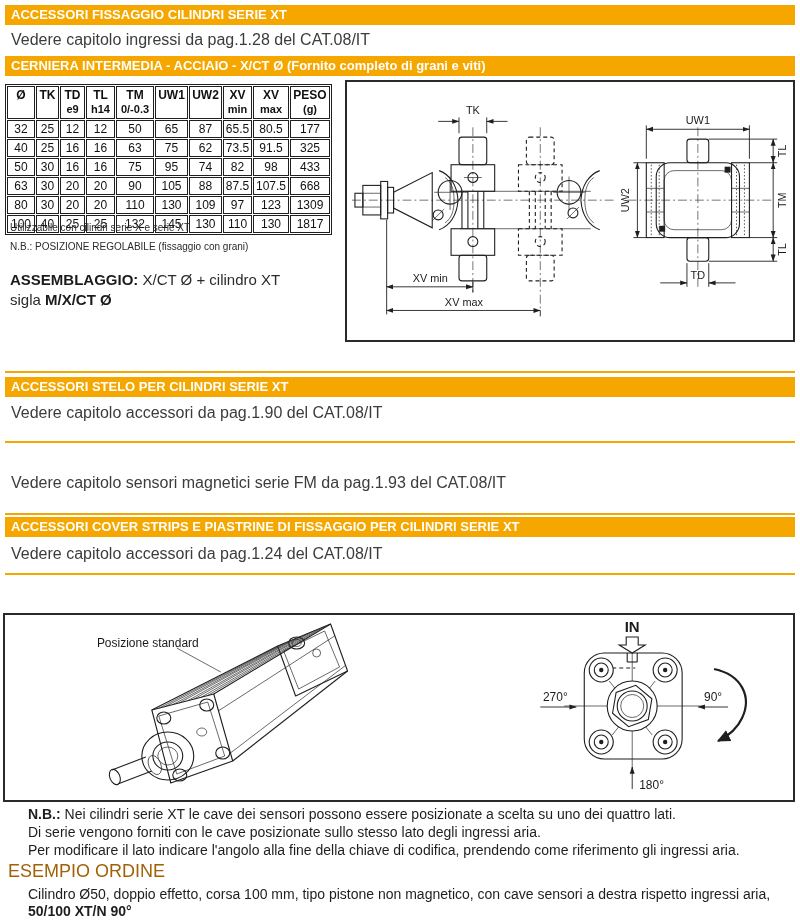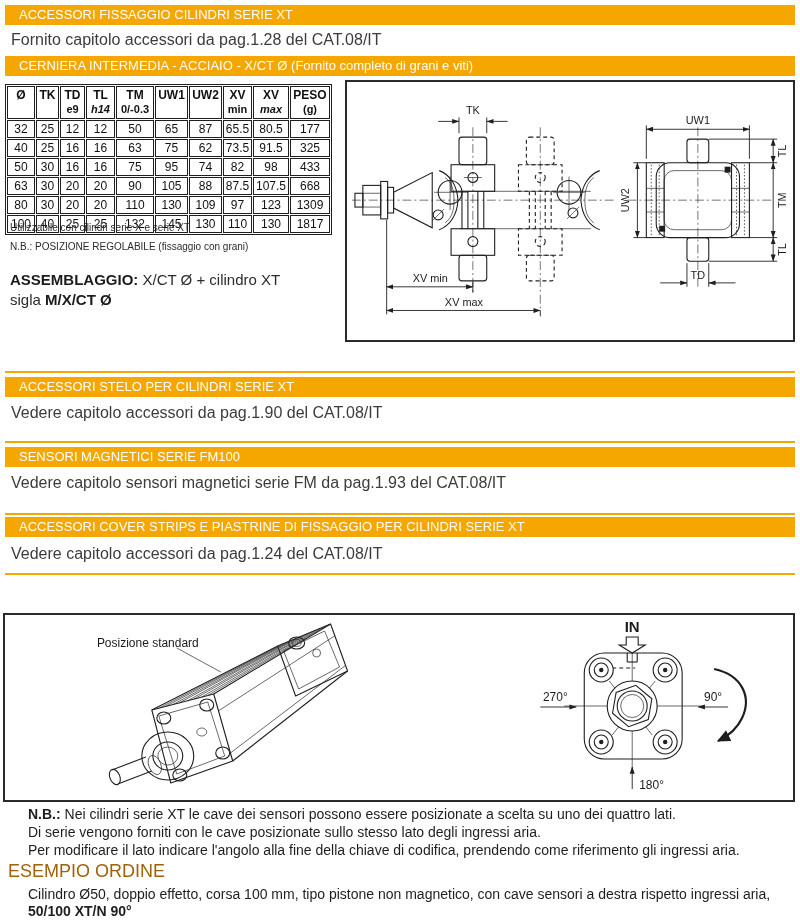--- a/index.html
+++ b/index.html
@@ -1,30 +1,30 @@
 <!DOCTYPE html>
 <html><head>
 <meta charset="utf-8">
 <style>
   html,body{margin:0;padding:0;background:#fff;}
   .page{position:relative;width:800px;height:922px;background:#fff;overflow:hidden;
         font-family:"Liberation Sans",sans-serif;color:#222;}
   .bar{position:absolute;left:5px;width:790px;height:20px;background:#f5a700;
-       color:#fff;font-size:13px;font-weight:normal;line-height:20px;padding-left:14px;
+       color:#fff;font-size:13px;font-weight:bold;line-height:20px;padding-left:6px;
        box-sizing:border-box;white-space:nowrap;}
   .rule{position:absolute;left:5px;width:790px;height:2px;background:#f5a700;}
   .ref{position:absolute;left:11px;font-size:16px;color:#3c3c3c;white-space:nowrap;}
   table.spec{position:absolute;left:5px;top:84px;border-collapse:separate;border-spacing:1px;
        background:#fff;border:1px solid #1f1f1f;table-layout:fixed;}
   table.spec th,table.spec td{border:1px solid #1f1f1f;text-align:center;font-size:12px;
        padding:0 1px;height:16px;color:#111;overflow:hidden;}
   table.spec th{font-weight:bold;vertical-align:top;height:30px;padding-top:1px;}
   .h1,.h2{display:block;line-height:14px;font-size:12px;}
   .h2{font-size:11px;}
-  .h2.it{font-style:italic;}
+  .h2.it{}
   .note{position:absolute;left:10px;font-size:10px;color:#2b2b2b;white-space:nowrap;}
   .note b{color:#1b1b1b;}
   .box{position:absolute;border:2px solid #2a2a2a;background:#fff;box-sizing:border-box;}
   .fnote{position:absolute;left:8px;font-size:14px;color:#1e1e1e;white-space:nowrap;margin-left:20px;}
   .ftitle{position:absolute;left:8px;font-size:18px;font-weight:normal;color:#a16207;}
   .fbold{font-weight:bold;}
   svg text{font-family:"Liberation Sans",sans-serif;fill:#1b1b1b;}
   svg .ln{stroke:#1f1f1f;stroke-width:1.1;fill:none;}
   svg .thin{stroke:#2a2a2a;stroke-width:0.7;fill:none;}
   svg .cl{stroke:#3a3a3a;stroke-width:0.7;fill:none;stroke-dasharray:9 3 2 3;}
@@ -36,21 +36,21 @@
   svg .wf{fill:#fff;stroke:#1f1f1f;stroke-width:1.1;}
 </style>
 </head>
 <body>
 
 <div class="page">
 
   <div class="bar" style="top:5px">
     <span>ACCESSORI FISSAGGIO CILINDRI SERIE XT</span>
   </div>
-  <div class="ref" style="top:31px">Fornito capitolo accessori da pag.1.28 del CAT.08/IT</div>
+  <div class="ref" style="top:31px">Vedere capitolo ingressi da pag.1.28 del CAT.08/IT</div>
 
   <div class="bar" style="top:56px">
     <span>CERNIERA INTERMEDIA - ACCIAIO - X/CT Ø (Fornito completo di grani e viti)</span>
   </div>
 
   <table class="spec">
     <colgroup>
       <col style="width:28px">
         <col style="width:23px">
         <col style="width:25px">
@@ -311,23 +311,20 @@
     </svg>
   </div>
 
   <div class="rule" style="top:371px"></div>
   <div class="bar" style="top:377px">
     <span>ACCESSORI STELO PER CILINDRI SERIE XT</span>
   </div>
   <div class="ref" style="top:404px">Vedere capitolo accessori da pag.1.90 del CAT.08/IT</div>
 
   <div class="rule" style="top:441px"></div>
-  <div class="bar" style="top:447px">
-    <span>SENSORI MAGNETICI SERIE FM100</span>
-  </div>
   <div class="ref" style="top:474px">Vedere capitolo sensori magnetici serie FM  da pag.1.93 del CAT.08/IT</div>
 
   <div class="rule" style="top:513px"></div>
   <div class="bar" style="top:517px">
     <span>ACCESSORI COVER STRIPS E PIASTRINE DI FISSAGGIO PER CILINDRI SERIE XT</span>
   </div>
   <div class="ref" style="top:545px">Vedere capitolo accessori da pag.1.24 del CAT.08/IT</div>
 
   <div class="rule" style="top:573px"></div>
 

